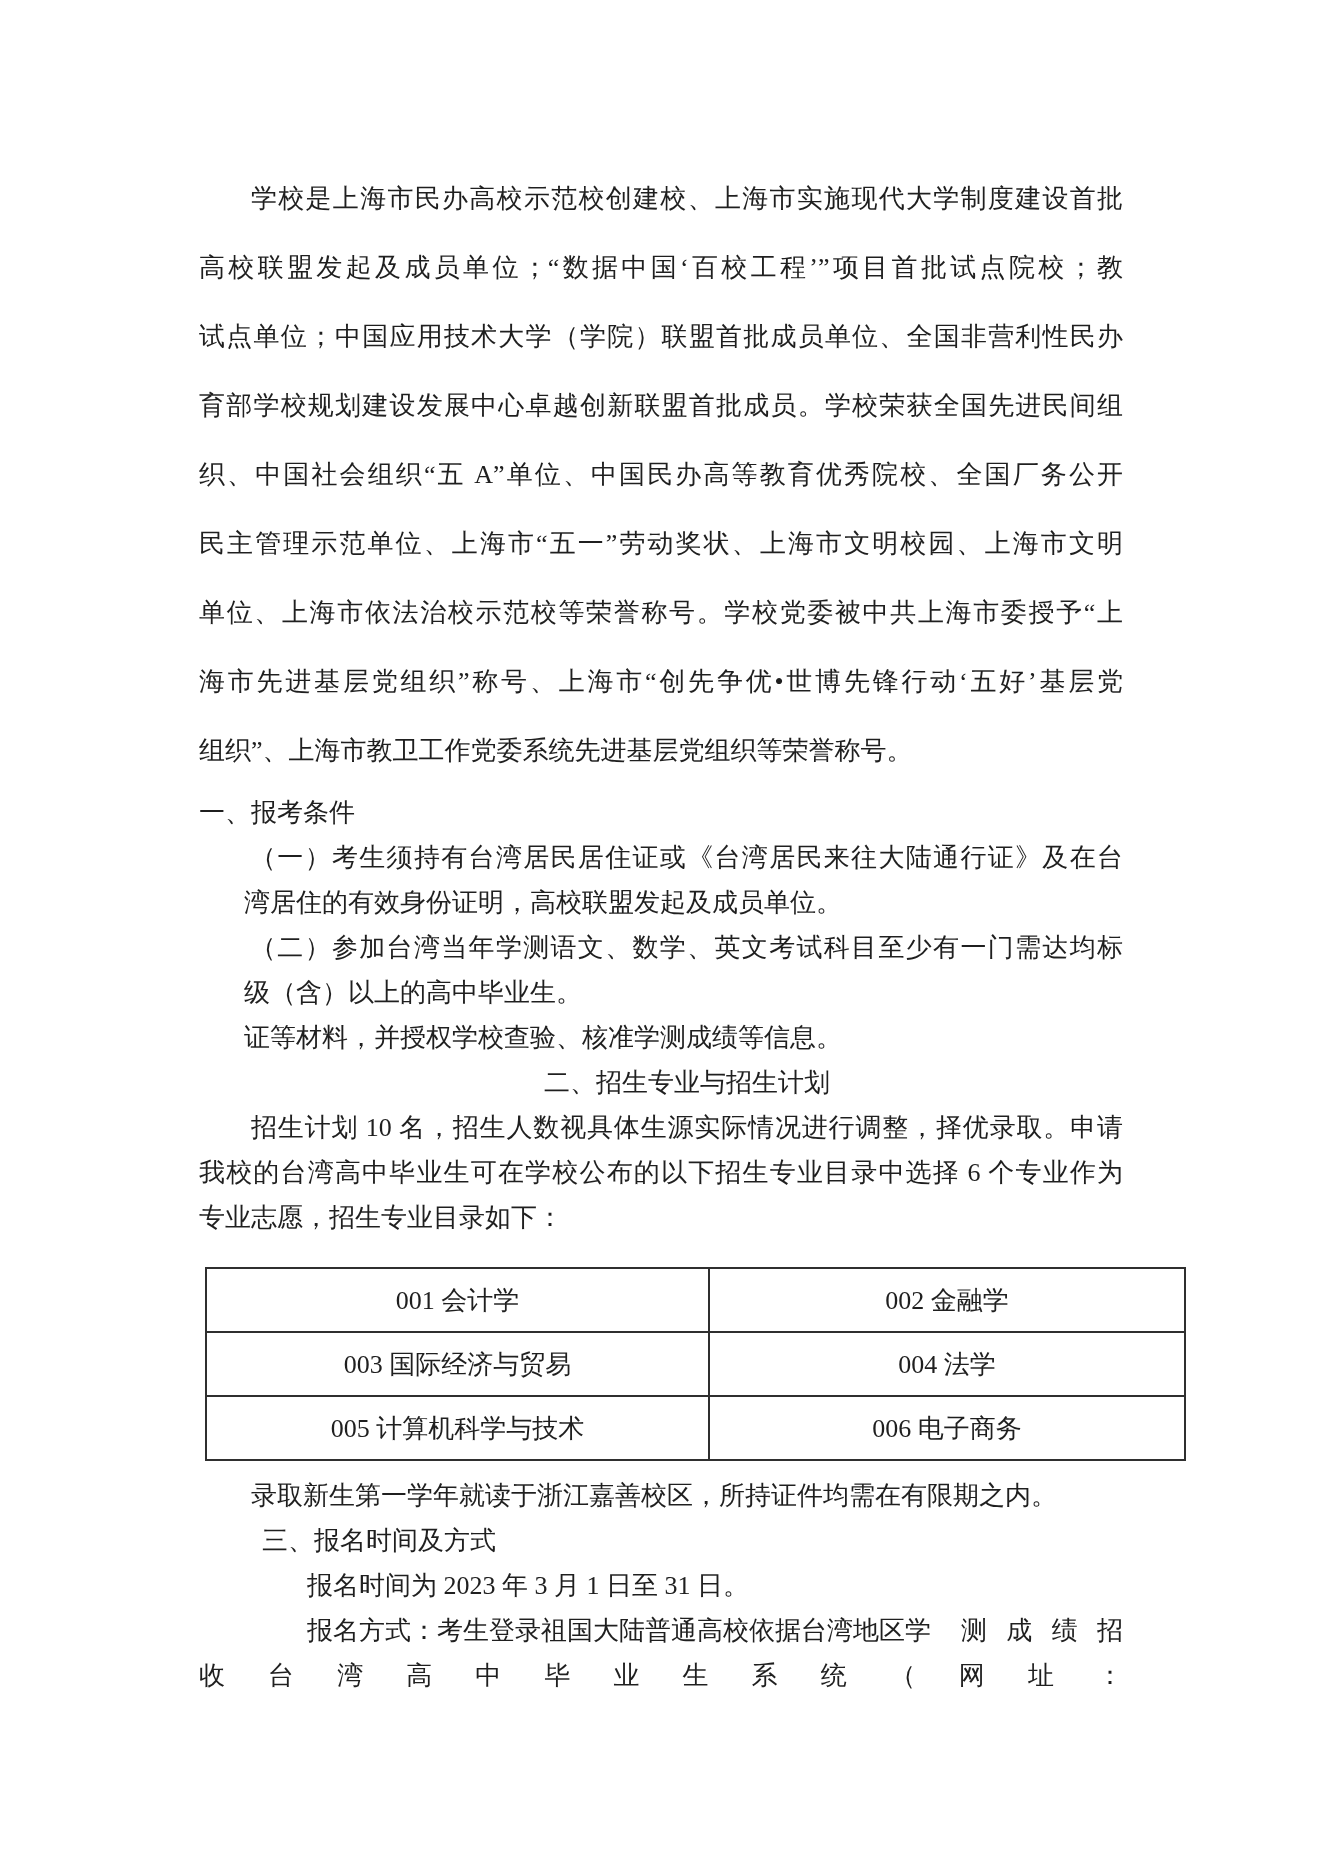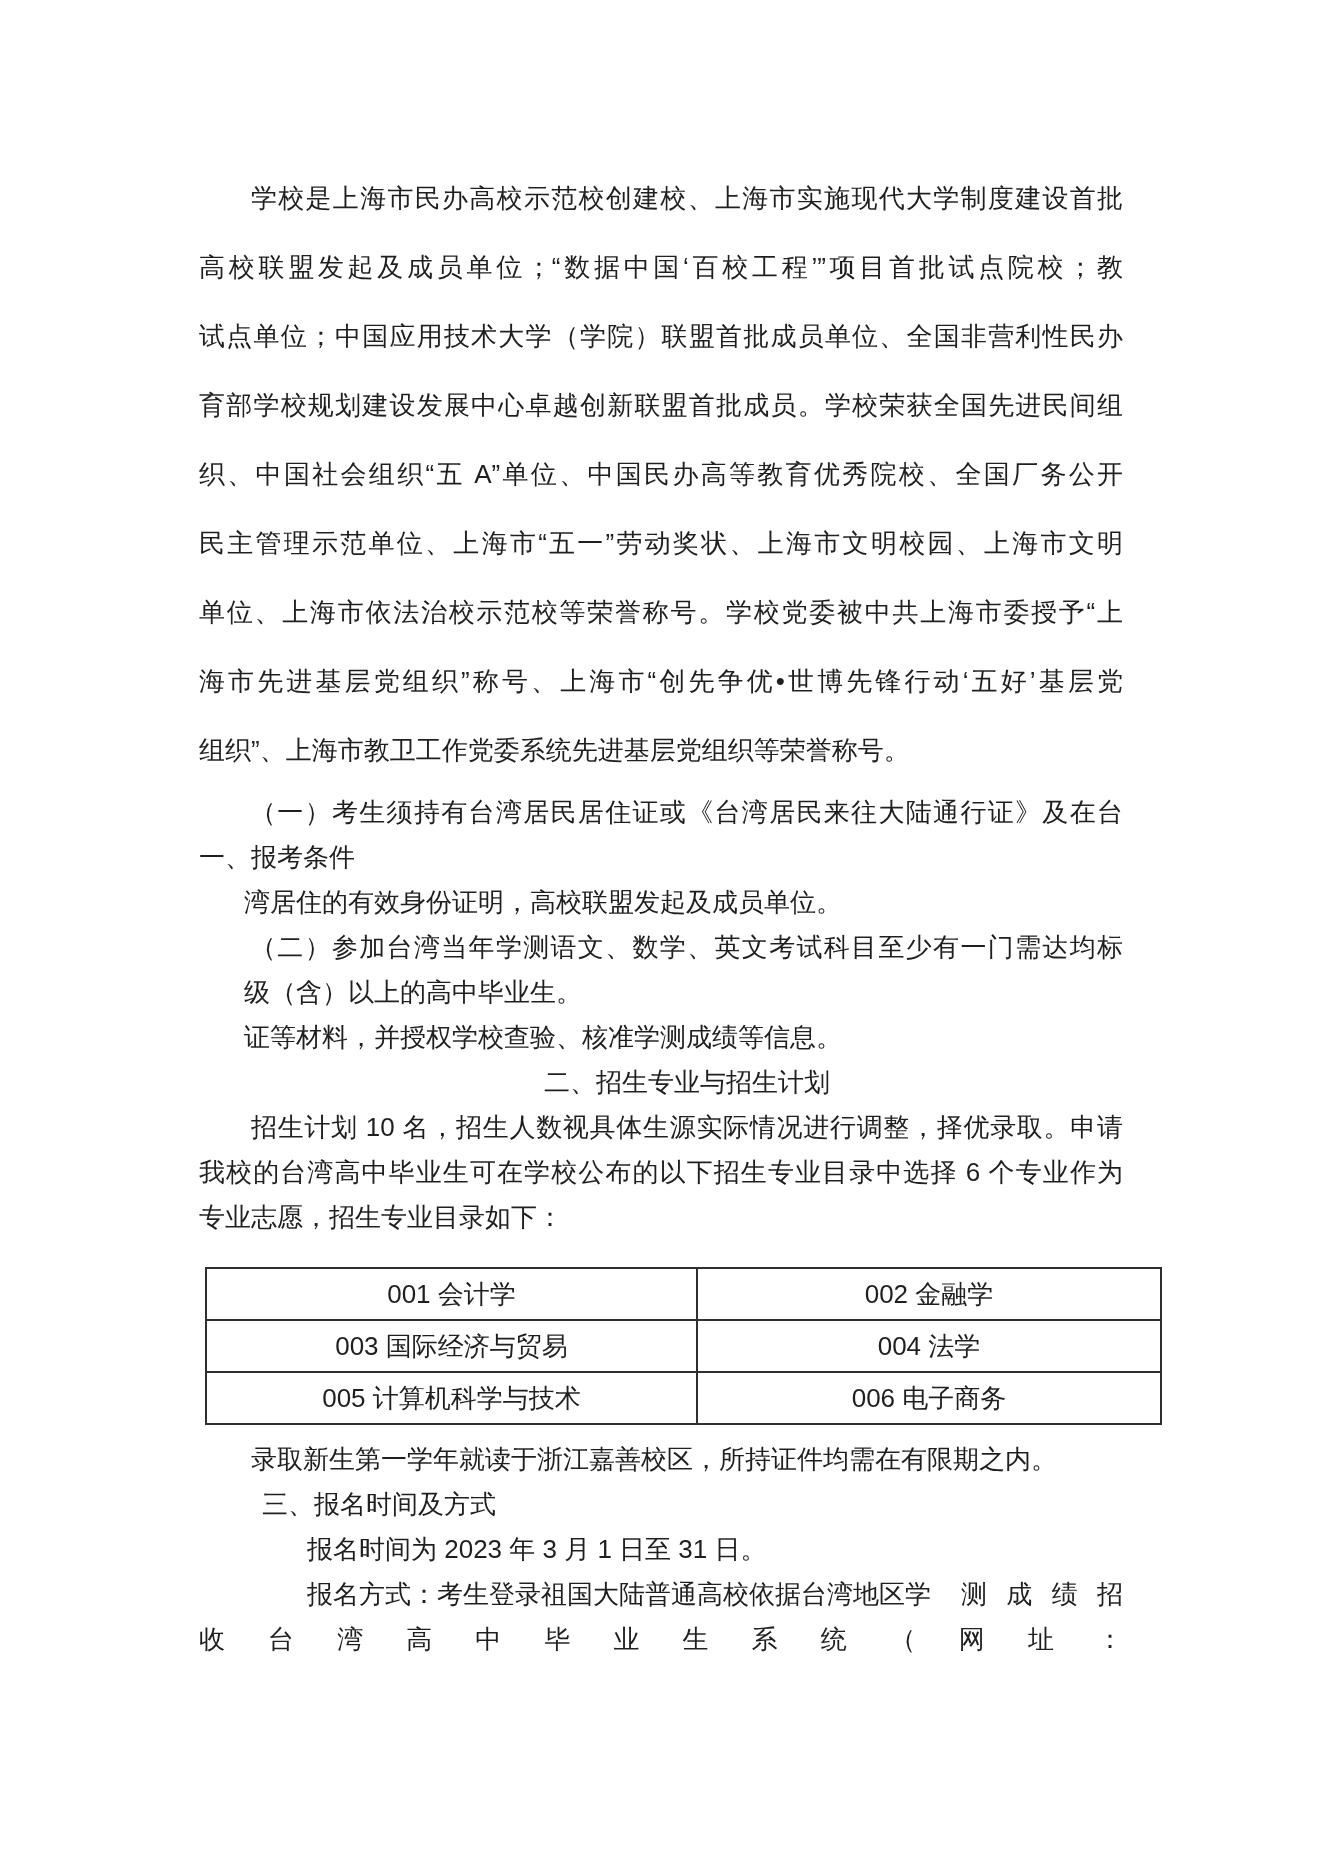--- a/index.html
+++ b/index.html
@@ -6,21 +6,21 @@
     margin: 0;
     padding: 0;
     background: #ffffff;
   }
   .page {
     position: relative;
     width: 1318px;
     height: 1865px;
     background: #ffffff;
     overflow: hidden;
-    font-family: Liberation Sans, sans-serif;
+    font-family: Liberation Serif, serif;
     color: #1f1f1f;
   }
   .content {
     box-sizing: content-box;
     padding-top: 164px;
     margin-left: 199px;
     width: 924px;
     font-size: 26px;
   }
   
@@ -58,21 +58,21 @@
     table-layout: fixed;
     margin: 27px 0 12px 6px;
     width: 951px;
   }
   table.majors td {
     border: 2px solid #2f2f2f;
     height: 50px;
     text-align: center;
     vertical-align: middle;
     font-size: 26px;
-    padding: 0;
+    padding: 6px;
   }
   td.c1 { width: 489px; }
   td.c2 { width: 462px; }
   
   .flexline {
     display: flex;
     line-height: 45px;
     height: 45px;
   }
   .flexline .tail {
@@ -94,22 +94,22 @@
       <div class="il">试点单位；中国应用技术大学（学院）联盟首批成员单位、全国非营利性民办</div>
       <div class="il">育部学校规划建设发展中心卓越创新联盟首批成员。学校荣获全国先进民间组</div>
       <div class="il">织、中国社会组织“五 A”单位、中国民办高等教育优秀院校、全国厂务公开</div>
       <div class="il">民主管理示范单位、上海市“五一”劳动奖状、上海市文明校园、上海市文明</div>
       <div class="il">单位、上海市依法治校示范校等荣誉称号。学校党委被中共上海市委授予“上</div>
       <div class="il">海市先进基层党组织”称号、上海市“创先争优•世博先锋行动‘五好’基层党</div>
       <div class="il last">组织”、上海市教卫工作党委系统先进基层党组织等荣誉称号。</div>
     </div>
 
     <div class="sect">
+      <div class="sl">一、报考条件</div>
       <div class="sl sub jl">（一）考生须持有台湾居民居住证或《台湾居民来往大陆通行证》及在台</div>
-      <div class="sl">一、报考条件</div>
       <div class="sl sub cont left">湾居住的有效身份证明，高校联盟发起及成员单位。</div>
       <div class="sl sub jl">（二）参加台湾当年学测语文、数学、英文考试科目至少有一门需达均标</div>
       <div class="sl sub cont left">级（含）以上的高中毕业生。</div>
       <div class="sl sub cont left">证等材料，并授权学校查验、核准学测成绩等信息。</div>
     </div>
 
     <div>
       <div class="sl h2i">二、招生专业与招生计划</div>
       <div class="sl jl indent2">招生计划 10 名，招生人数视具体生源实际情况进行调整，择优录取。申请</div>
       <div class="sl jl">我校的台湾高中毕业生可在学校公布的以下招生专业目录中选择 6 个专业作为</div>

